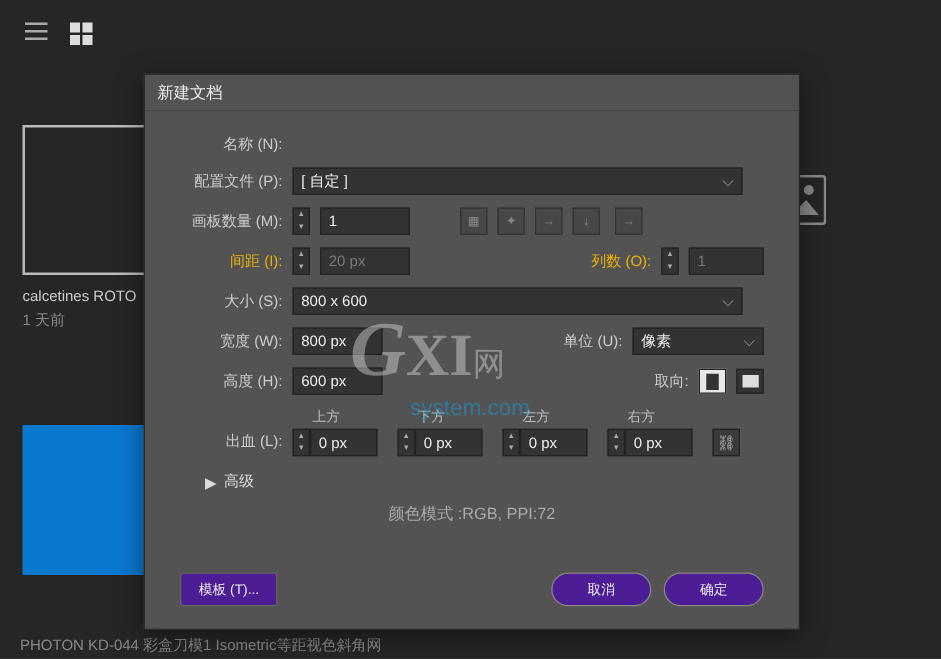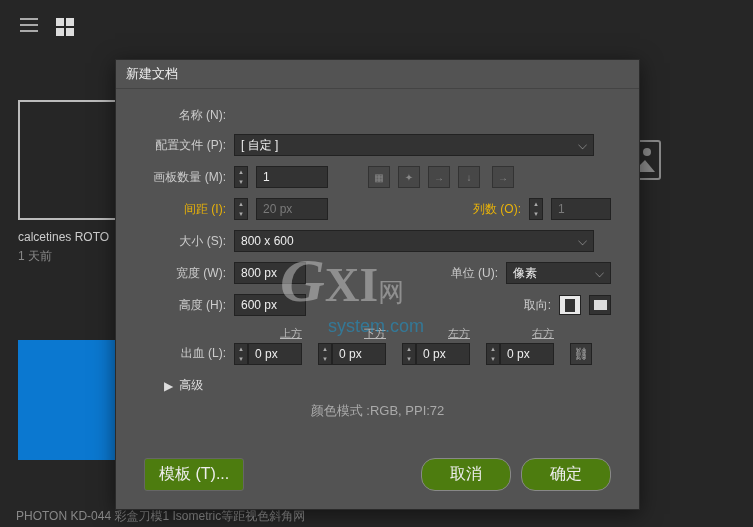--- a/index.html
+++ b/index.html
@@ -38,29 +38,29 @@
     .input.wide { width: 360px; }
     .input.med { width: 72px; }
     .input.dim { color: #7a7a7a; }
     .select { width: 360px; display: flex; align-items: center; justify-content: space-between; }
     .select.small { width: 105px; }
     .spinner { background: #333; border: 1px solid #222; width: 14px; height: 22px; display: flex; flex-direction: column; }
     .spinner div { flex: 1; color: #aaa; font-size: 7px; text-align: center; line-height: 10px; }
     .iconbtn { width: 22px; height: 22px; background: #474747; border: 1px solid #333; display: flex; align-items: center; justify-content: center; color: #888; font-size: 10px; }
     .iconbtn.sep { margin-left: 4px; }
     .bleed-group { display: flex; flex-direction: column; gap: 2px; margin-right: 8px; }
-    .bleed-lbl { font-size: 11px; color: #bbb; text-align: right; padding-left: 16px; text-decoration: underline; }
+    .bleed-lbl { font-size: 11px; color: #bbb; text-align: left; padding-left: 16px; }
     .bleed-inp { display: flex; }
     .chev { color: #999; }
     
     .advanced { display: flex; align-items: center; gap: 6px; margin: 12px 0 8px 20px; cursor: pointer; }
     .color-mode { text-align: center; color: #aaa; margin: 8px 0 24px 0; font-size: 13px; }
     
     .btns { display: flex; gap: 10px; padding: 0 28px 18px 28px; align-items: center; }
-    .btn { background: #4d7c0f; border: 1px solid #888; border-radius: 14px; padding: 5px 28px; color: #eee; font-size: 16px; cursor: pointer; }
+    .btn { background: #4c1d95; border: 1px solid #888; border-radius: 14px; padding: 5px 28px; color: #eee; font-size: 11px; cursor: pointer; }
     .btn.tpl { border-radius: 3px; border: 1px solid #666; padding: 5px 14px; }
     .spacer { flex: 1; }
     
     .watermark { position: absolute; left: 280px; top: 245px; pointer-events: none; opacity: 0.45; }
     .watermark .g { font-size: 62px; font-weight: bold; color: #d8d8d8; font-style: italic; font-family: Georgia, serif; }
     .watermark .xi { font-size: 48px; font-weight: bold; color: #d8d8d8; font-family: serif; }
     .watermark .net { font-size: 26px; color: #d8d8d8; }
     .watermark .sys { font-size: 18px; color: #0ea5e9; }
     .blue-box { background: #0b78d0; width: 100%; height: 100%; }
     

